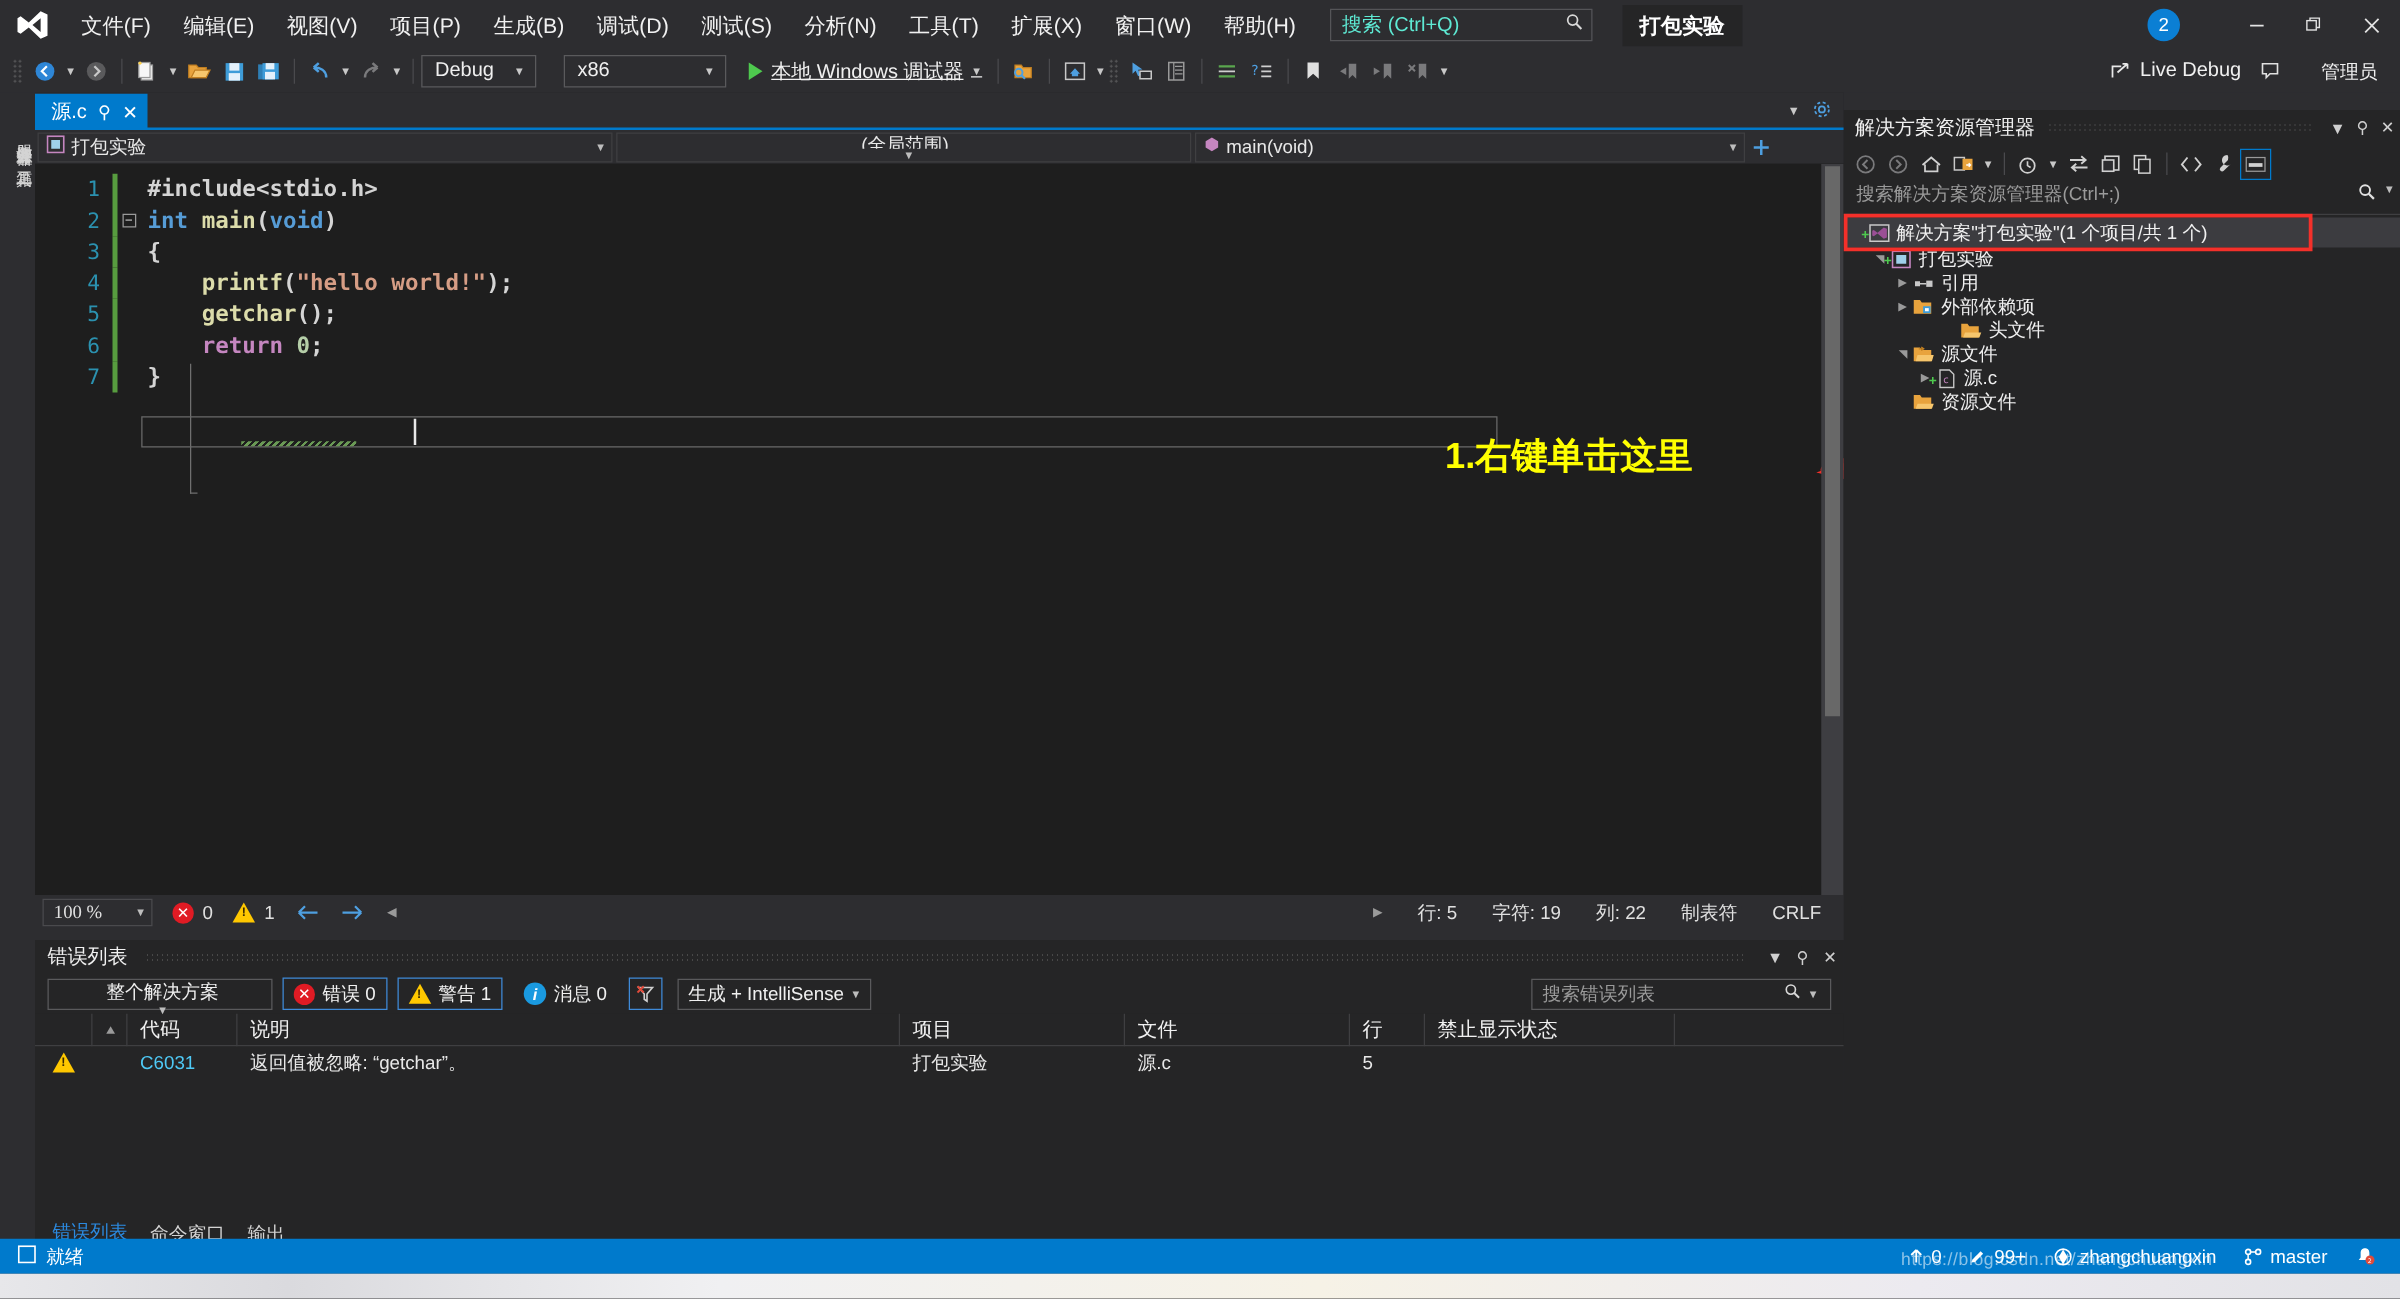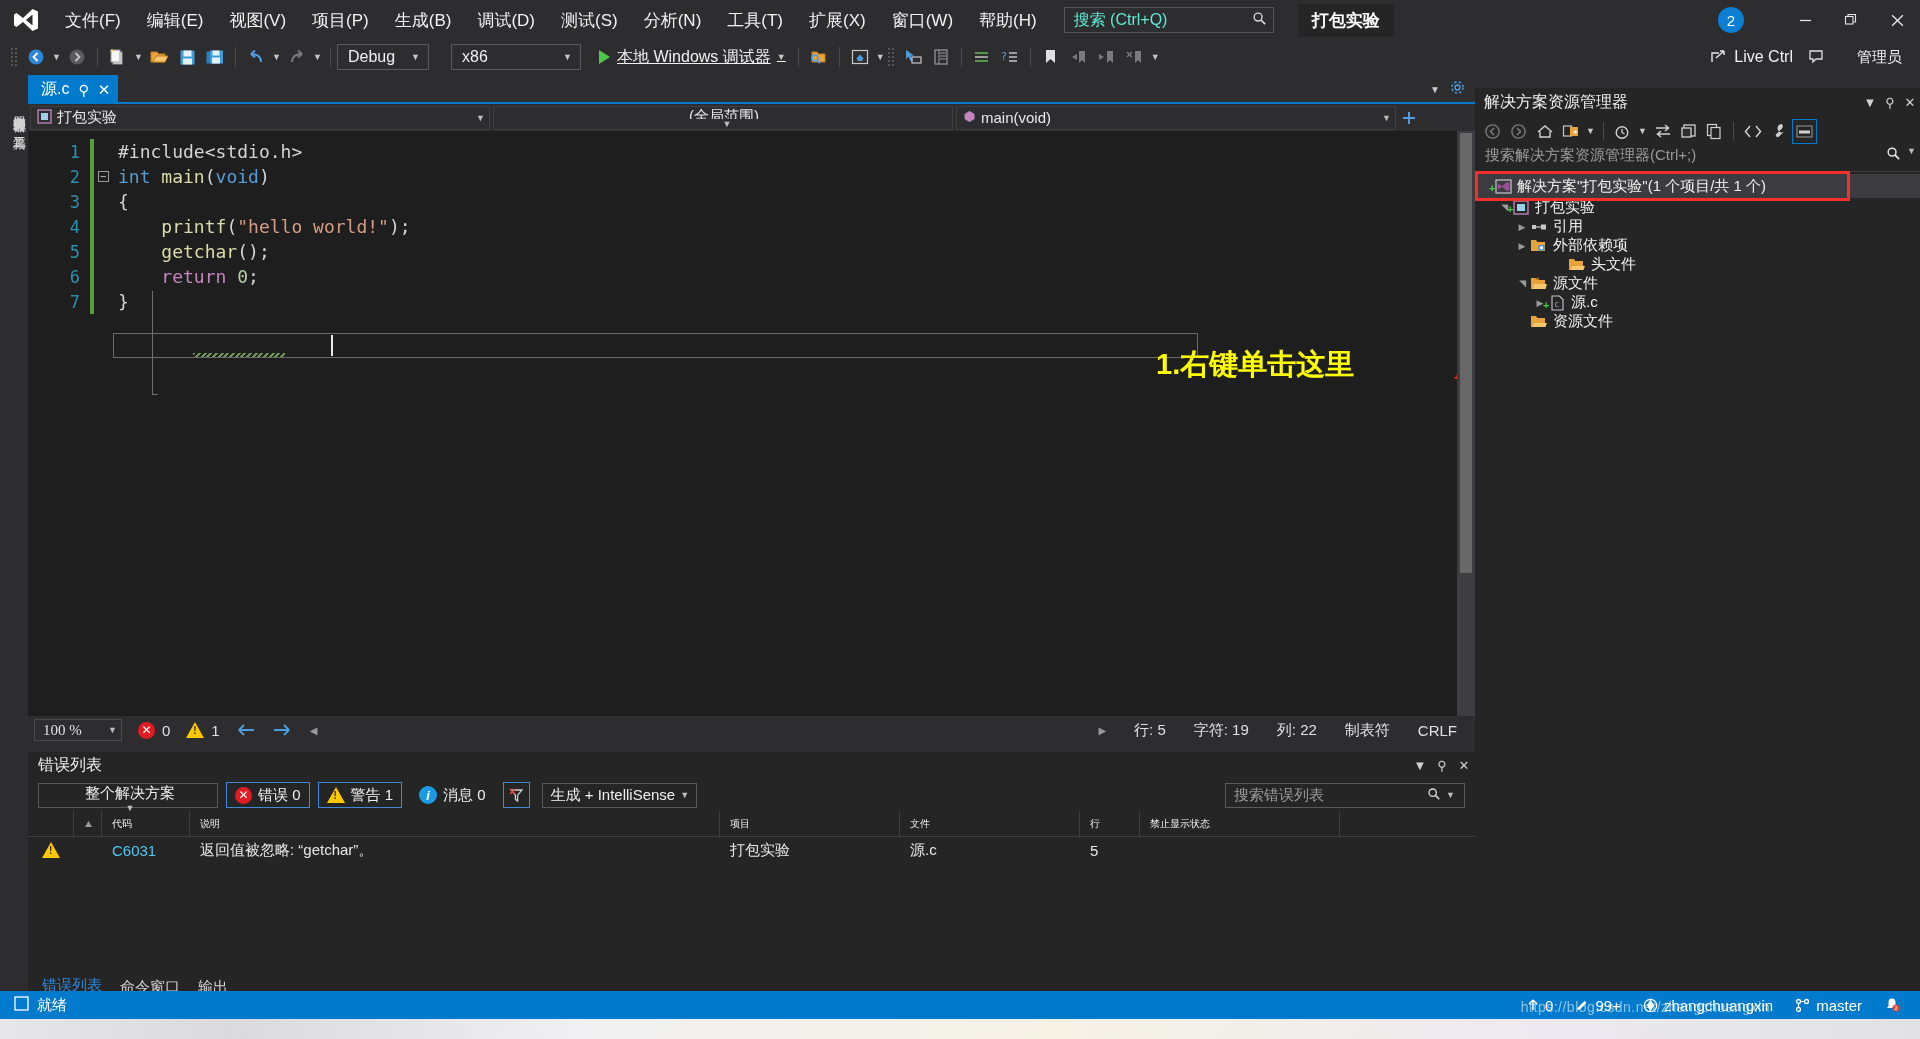--- a/index.html
+++ b/index.html
@@ -92,21 +92,21 @@
   .navcombo .na { color: #bdbdbd; font-size: 9px; padding-left: 6px; }
   .nav-plus { width: 20px; display:flex; align-items:center; justify-content:center; color:#4ec9f5; font-size:17px;}
 
   .codearea { position: relative; height: 613px; background: #1e1e1e; overflow: hidden; }
   .code-rows { position: absolute; left: 0; top: 8px; right: 0; }
   .crow { display: flex; height: 25px; align-items: center; font-family: "DejaVu Sans Mono", monospace; font-size: 18px; }
   .gnum { width: 62px; text-align: right; color: #2b91af; padding-right: 10px; font-size: 17px; }
   .changebar { width: 4px; height: 25px; background: #579c3f; }
   .foldcol { width: 18px; display: flex; align-items: center; justify-content: center; color: #9a9a9a; position: relative; }
   .foldbox { width: 11px; height: 11px; border: 1px solid #9a9a9a; display: flex; align-items: center; justify-content: center; font-size: 10px; line-height: 1; color: #cfcfcf; }
-  .ctext { white-space: pre; color: #d4d4d4; padding-left: 6px; }
+  .ctext { white-space: pre; color: #d4d4d4; padding-left: 6px; font-weight: bold; }
   .k-blue { color: #569cd6; }
   .k-purple { color: #c586c0; }
   .k-str { color: #d69d85; }
   .k-fn { color: #dcdcaa; }
   .k-num { color: #b5cea8; }
   .k-gray { color: #d4d4d4; }
   .cur-line-box {
     position: absolute; left: 85px; top: 202px; width: 1085px; height: 25px;
     border: 1px solid #6a6a6a; pointer-events: none;
   }
@@ -143,21 +143,21 @@
   .errlist { position: absolute; left: 28px; top: 752px; width: 1447px; height: 248px; background: #252526; }
   .el-head { height: 27px; display: flex; align-items: center; color: #f0f0f0; font-size: 16px; padding-left: 10px; }
   .el-dots { flex: 1; height: 1px; margin: 0 14px;
     background-image: radial-gradient(#6a6a6a .7px, transparent .7px); background-size: 4px 4px; background-position: 0 0; height: 8px; }
   .el-head .hb { width: 22px; display: flex; align-items: center; justify-content: center; color: #d0d0d0; font-size: 13px; }
   .el-toolbar { height: 32px; display: flex; align-items: center; gap: 8px; padding: 0 10px; }
   .el-combo { height: 25px; border: 1px solid #5a5a5c; display: flex; align-items: center; padding: 0 4px 0 8px; color: #f0f0f0; font-size: 15px; }
   .el-combo .v { flex: 1; white-space: nowrap; } .el-combo .a { color: #bdbdbd; font-size: 9px; padding: 0 5px; }
   .el-btn { height: 26px; border: 1px solid #3f8ad8; display: flex; align-items: center; gap: 6px; padding: 0 8px; color: #f0f0f0; font-size: 15px; }
   .el-filter { width: 27px; height: 26px; border: 1px solid #3f8ad8; display: flex; align-items: center; justify-content: center; }
-  .el-grid-head { height: 26px; display: flex; background: #252526; border-bottom: 1px solid #3f3f41; color: #f0f0f0; font-size: 10px; }
+  .el-grid-head { height: 26px; display: flex; background: #252526; border-bottom: 1px solid #3f3f41; color: #f0f0f0; font-size: 16px; }
   .el-grid-head > div { display: flex; align-items: center; padding-left: 10px; border-right: 1px solid #3f3f41; height: 26px; }
   .el-row { height: 26px; display: flex; color: #e8e8e8; font-size: 15px; align-items: center; }
   .el-row > div { display: flex; align-items: center; padding-left: 10px; height: 26px; }
   .el-code { color: #4ec9f5; }
   .el-foot { position: absolute; left: 0; bottom: 0; height: 26px; display: flex; align-items: center; gap: 18px; padding-left: 14px; font-size: 15px; }
   .el-foot .ft { color: #d4d4d4; }
   .el-foot .ft.active { color: #2b8ae0; border-bottom: 2px solid #2b8ae0; padding-bottom: 2px; }
 
   
   .solexp { position: absolute; left: 1475px; top: 88px; width: 445px; height: 912px; background: #252526; }
@@ -401,21 +401,21 @@
           <line x1="1" y1="4" x2="6" y2="9" stroke="#7a7a7c" stroke-width="1.5"></line>
           <line x1="6" y1="4" x2="1" y2="9" stroke="#7a7a7c" stroke-width="1.5"></line>
         </svg>
     </div>
     <div class="tb-caret">▼</div>
 
     <div class="live-share">
       <svg width="17" height="17" viewBox="0 0 17 17" style="margin-right:7px;">
           <path d="M2 13 L2 4 L9 4 M6 9 L14 2 M14 2 L14 6 M14 2 L10 2" fill="none" stroke="#e8e8e8" stroke-width="1.4"></path>
         </svg>
-      <span>Live Ctrl</span>
+      <span>Live Debug</span>
     </div>
     <div class="tb-ico">
       <svg width="18" height="18" viewBox="0 0 18 18">
           <path d="M2 3 L14 3 L14 11 L8 11 L5 14 L5 11 L2 11Z" fill="none" stroke="#e0e0e0" stroke-width="1.3"></path>
         </svg>
     </div>
     <div class="admin-tag">管理员</div>
   </div>
 
   <div class="leftbar">

